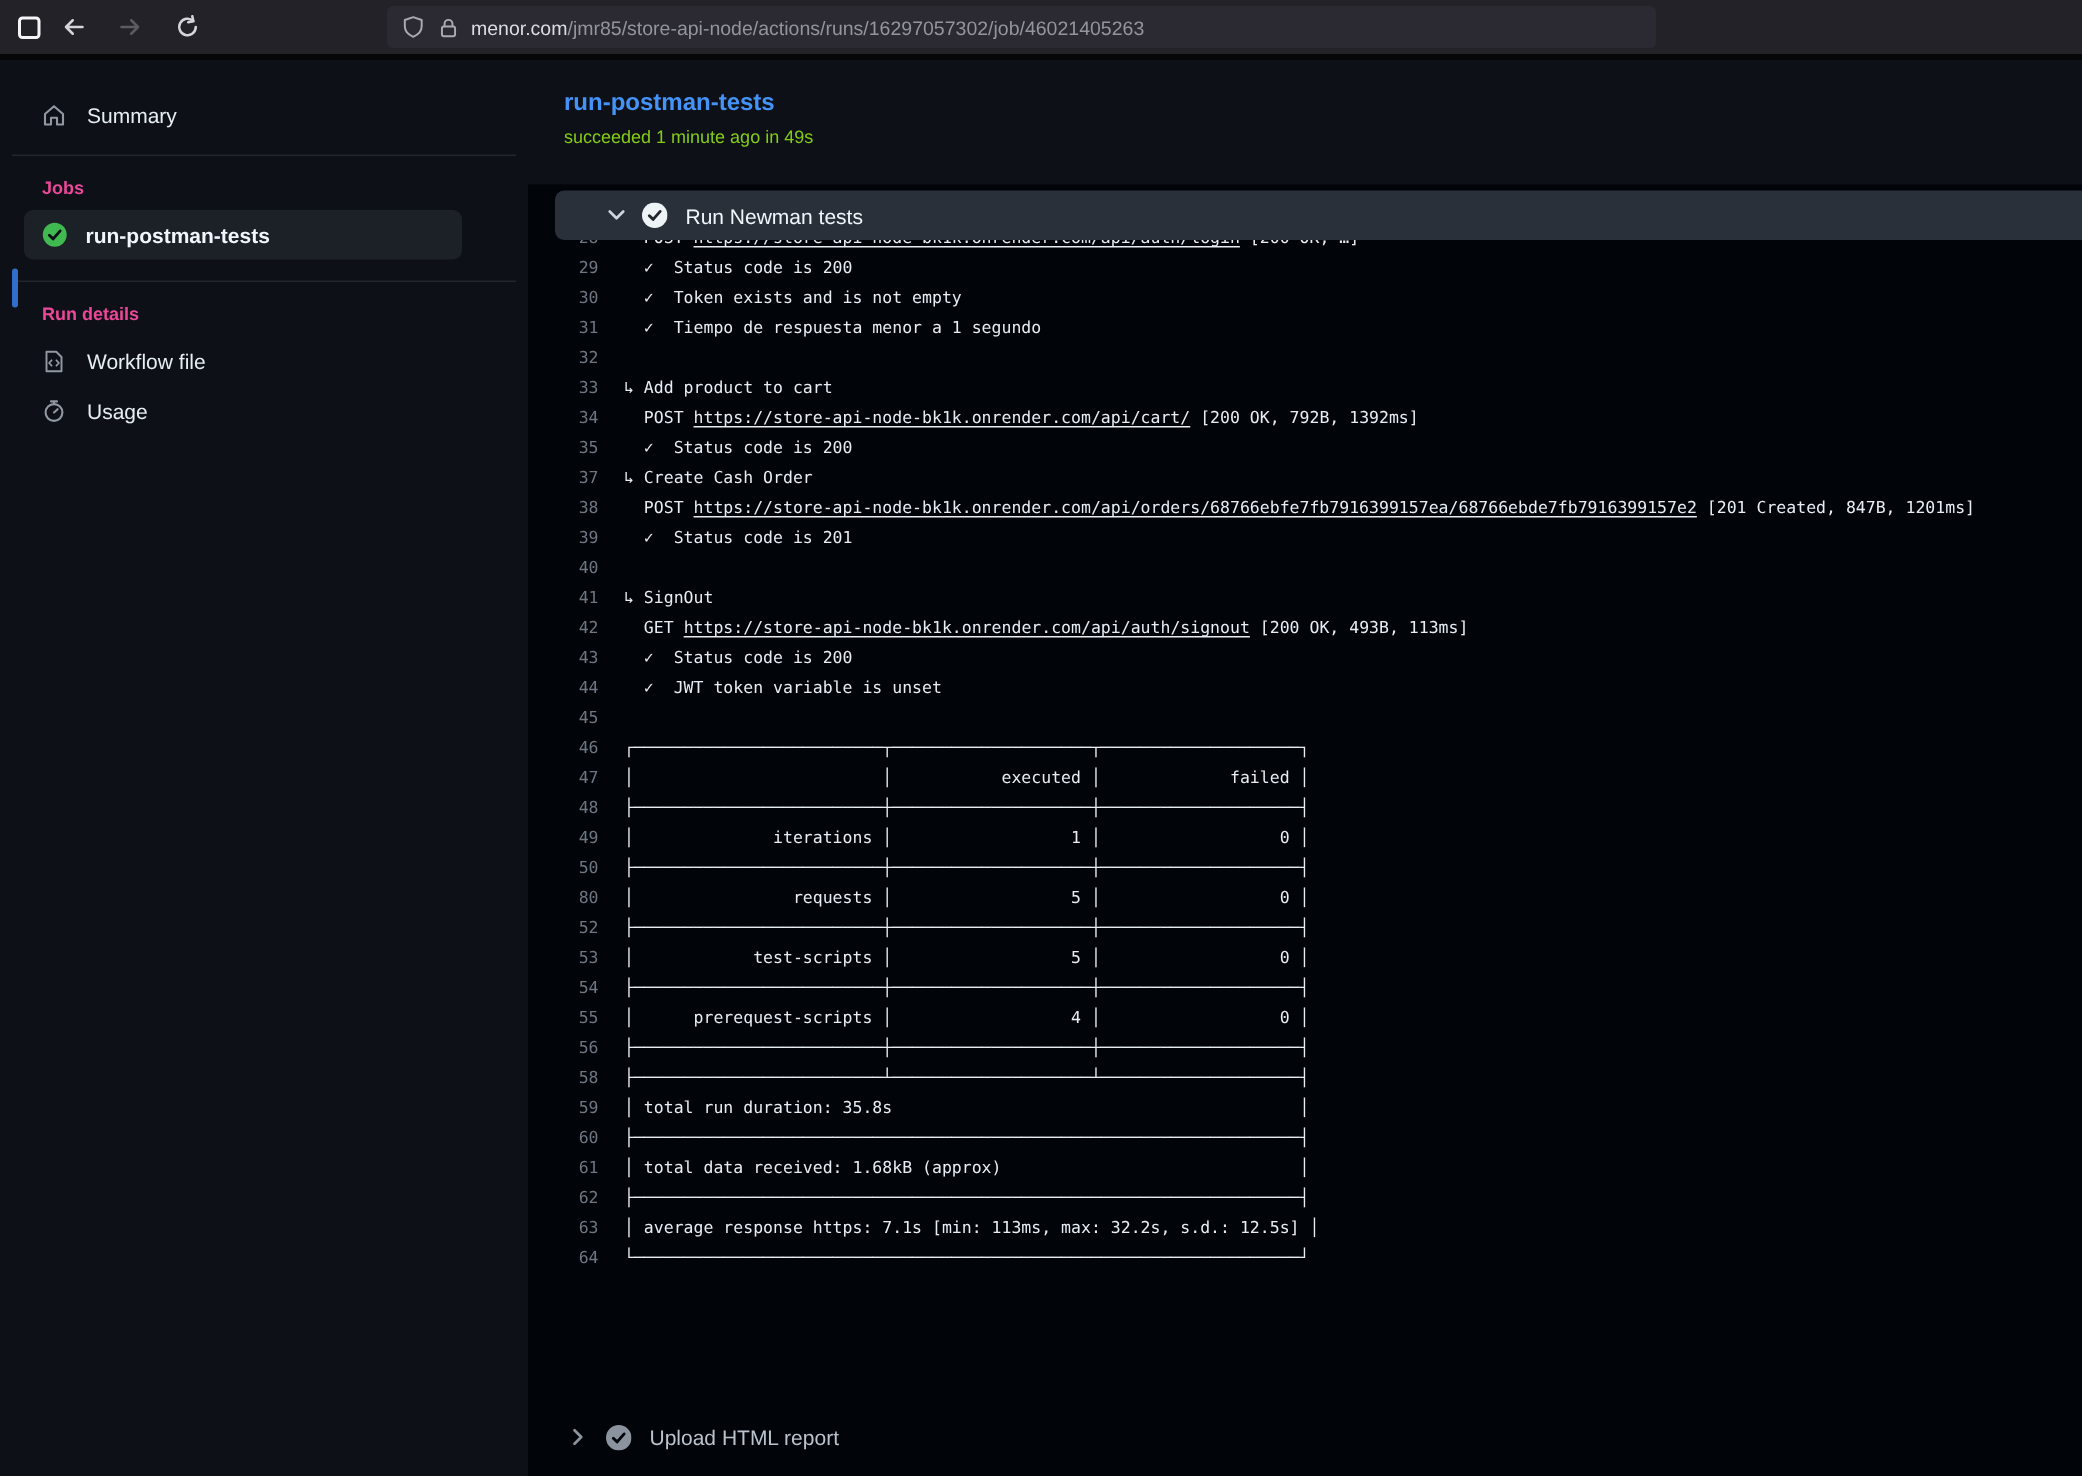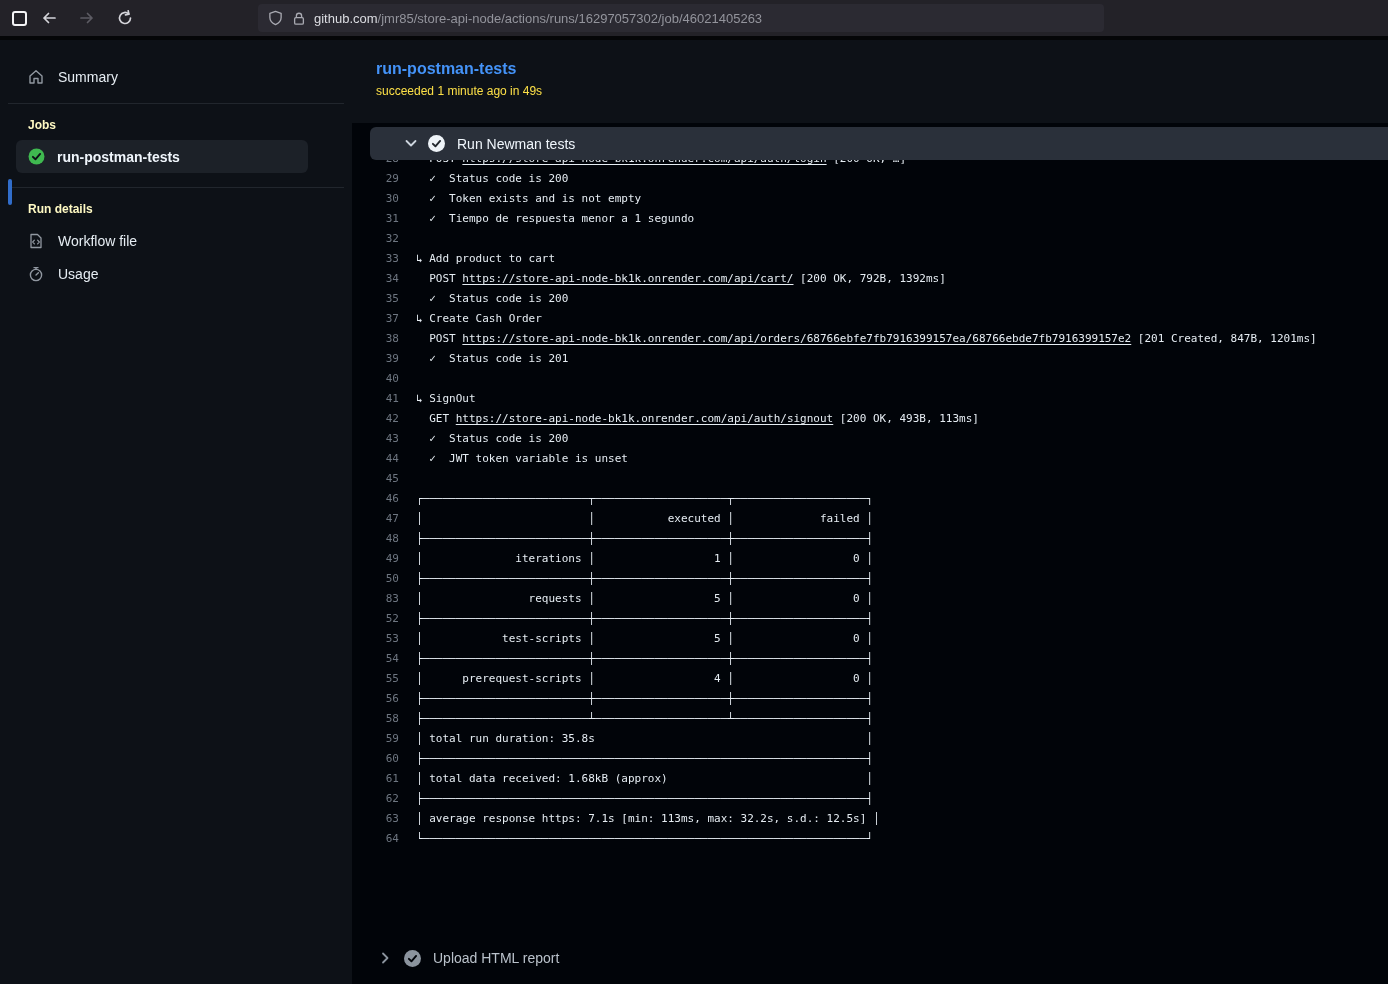--- a/index.html
+++ b/index.html
@@ -23,33 +23,33 @@
 
   
   .page { display: flex; height: 944px; }
   .sidebar { width: 352px; flex: 0 0 352px; position: relative; background: #0d1117; }
   .main { flex: 1; position: relative; background: #0d1117; }
 
   
   .side-item { display: flex; align-items: center; gap: 14px; height: 33px; margin: 0 16px;
     padding-left: 12px; color: #e6edf3; font-size: 14px; border-radius: 6px; }
   .side-item svg { color: #9198a1; }
-  .side-sec { color: #fef9c3; font-size: 12px; font-weight: 600; margin: 14px 16px 8px 28px; }
+  .side-sec { color: #ec4899; font-size: 12px; font-weight: 600; margin: 14px 16px 8px 28px; }
   .side-div { height: 1px; background: #21262d; margin: 10px 8px 10px 8px; }
   .job-item { position: relative; display: flex; align-items: center; gap: 12px; height: 33px;
     margin: 0 44px 0 16px; padding-left: 12px; background: #1c2128; border-radius: 6px;
     color: #f0f6fc; font-size: 14px; font-weight: 700; }
   .job-accent { position: absolute; left: 8px; top: 139px; width: 4px; height: 26px;
     background: #316dca; border-radius: 2px; }
   .mt20 { margin-top: 20px; }
 
   
   .job-title { position: absolute; left: 24px; top: 20px; font-size: 16px; font-weight: 700;
     color: #4493f8; }
-  .job-sub { position: absolute; left: 24px; top: 44px; font-size: 12px; color: #fde047; }
+  .job-sub { position: absolute; left: 24px; top: 44px; font-size: 12px; color: #84cc16; }
 
   
   .log-card { position: absolute; left: 0; right: 0; top: 83px; bottom: 0; background: #010409; }
   .step-header { position: absolute; left: 18px; right: 0; top: 4px; height: 33px;
     background: #2a303a; border-radius: 6px 0 0 6px; display: flex; align-items: center;
     color: #f0f6fc; font-size: 14px; padding-left: 24px; }
   .step-header .chev { width: 34px; display: flex; justify-content: center; color: #cdd5de; }
   .step-check { color: #eef3f8; margin-right: 12px; display: flex; }
   .log-scroll { position: absolute; left: 0; right: 0; top: 37px; }
   .clip-line { height: 9px; overflow: hidden; }
@@ -87,21 +87,21 @@
       </svg>
   </div>
   <div class="urlbar">
     <svg width="15" height="16" viewBox="0 0 16 16">
         <path d="M8 1 L14 3 V7.5 C14 11.3 11.2 13.6 8 15 C4.8 13.6 2 11.3 2 7.5 V3 Z" fill="none" stroke="#a9aab2" stroke-width="1.4" stroke-linejoin="round"></path>
       </svg>
     <svg style="margin-left:9px" width="14" height="15" viewBox="0 0 16 16">
         <rect x="3" y="7" width="10" height="7.5" rx="1.5" fill="none" stroke="#a9aab2" stroke-width="1.5"></rect>
         <path d="M5 7 V5 a3 3 0 0 1 6 0 V7" fill="none" stroke="#a9aab2" stroke-width="1.5"></path>
       </svg>
-    <div class="url-text"><span class="url-host">github.com</span><span class="url-path">/jmr85/store-api-node/actions/runs/16297057302/job/46021405263</span></div>
+    <div class="url-text"><span class="url-host">menor.com</span><span class="url-path">/jmr85/store-api-node/actions/runs/16297057302/job/46021405263</span></div>
   </div>
 </div>
 <div class="chrome-bottom"></div>
 
 <div class="page">
 
   <div class="sidebar">
     <div class="side-item mt20">
       <svg width="16" height="16" viewBox="0 0 16 16">
           <path d="M2 7 L8 1.8 L14 7 V14 H10 V9.5 H6 V14 H2 Z" fill="none" stroke="currentColor" stroke-width="1.4" stroke-linejoin="round"></path>
@@ -175,21 +175,21 @@
             <div class="log-row"><span class="ln">41</span><span class="lt"><span>↳ SignOut</span></span></div>
             <div class="log-row"><span class="ln">42</span><span class="lt"><span>  GET </span><span class="lnk">https://store-api-node-bk1k.onrender.com/api/auth/signout</span><span> [200 OK, 493B, 113ms]</span></span></div>
             <div class="log-row"><span class="ln">43</span><span class="lt"><span>  ✓  Status code is 200</span></span></div>
             <div class="log-row"><span class="ln">44</span><span class="lt"><span>  ✓  JWT token variable is unset</span></span></div>
             <div class="log-row"><span class="ln">45</span><span class="lt"></span></div>
             <div class="log-row"><span class="ln">46</span><span class="lt"><span>┌─────────────────────────┬────────────────────┬────────────────────┐</span></span></div>
             <div class="log-row"><span class="ln">47</span><span class="lt"><span>│                         │           executed │             failed │</span></span></div>
             <div class="log-row"><span class="ln">48</span><span class="lt"><span>├─────────────────────────┼────────────────────┼────────────────────┤</span></span></div>
             <div class="log-row"><span class="ln">49</span><span class="lt"><span>│              iterations │                  1 │                  0 │</span></span></div>
             <div class="log-row"><span class="ln">50</span><span class="lt"><span>├─────────────────────────┼────────────────────┼────────────────────┤</span></span></div>
-            <div class="log-row"><span class="ln">83</span><span class="lt"><span>│                requests │                  5 │                  0 │</span></span></div>
+            <div class="log-row"><span class="ln">80</span><span class="lt"><span>│                requests │                  5 │                  0 │</span></span></div>
             <div class="log-row"><span class="ln">52</span><span class="lt"><span>├─────────────────────────┼────────────────────┼────────────────────┤</span></span></div>
             <div class="log-row"><span class="ln">53</span><span class="lt"><span>│            test-scripts │                  5 │                  0 │</span></span></div>
             <div class="log-row"><span class="ln">54</span><span class="lt"><span>├─────────────────────────┼────────────────────┼────────────────────┤</span></span></div>
             <div class="log-row"><span class="ln">55</span><span class="lt"><span>│      prerequest-scripts │                  4 │                  0 │</span></span></div>
             <div class="log-row"><span class="ln">56</span><span class="lt"><span>├─────────────────────────┼────────────────────┼────────────────────┤</span></span></div>
             <div class="log-row"><span class="ln">58</span><span class="lt"><span>├─────────────────────────┴────────────────────┴────────────────────┤</span></span></div>
             <div class="log-row"><span class="ln">59</span><span class="lt"><span>│ total run duration: 35.8s                                         │</span></span></div>
             <div class="log-row"><span class="ln">60</span><span class="lt"><span>├───────────────────────────────────────────────────────────────────┤</span></span></div>
             <div class="log-row"><span class="ln">61</span><span class="lt"><span>│ total data received: 1.68kB (approx)                              │</span></span></div>
             <div class="log-row"><span class="ln">62</span><span class="lt"><span>├───────────────────────────────────────────────────────────────────┤</span></span></div>

